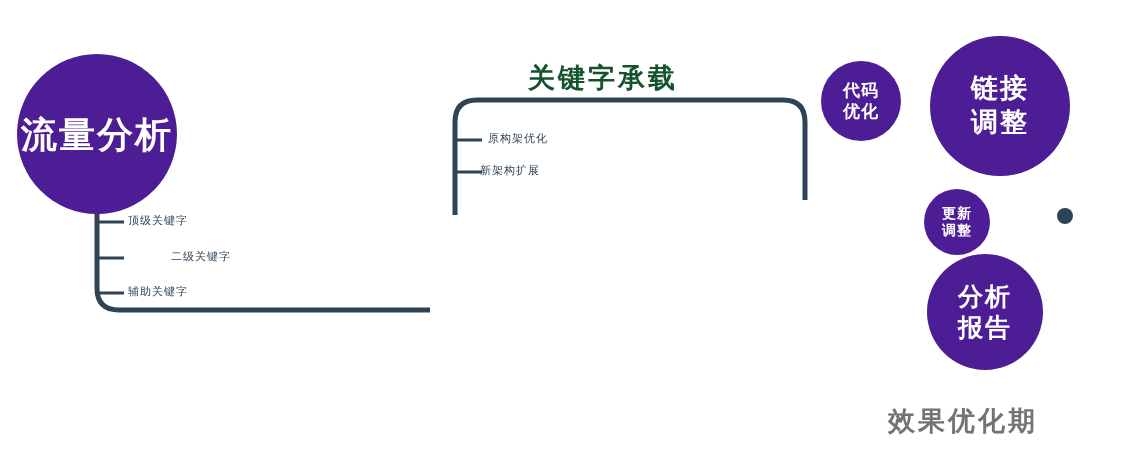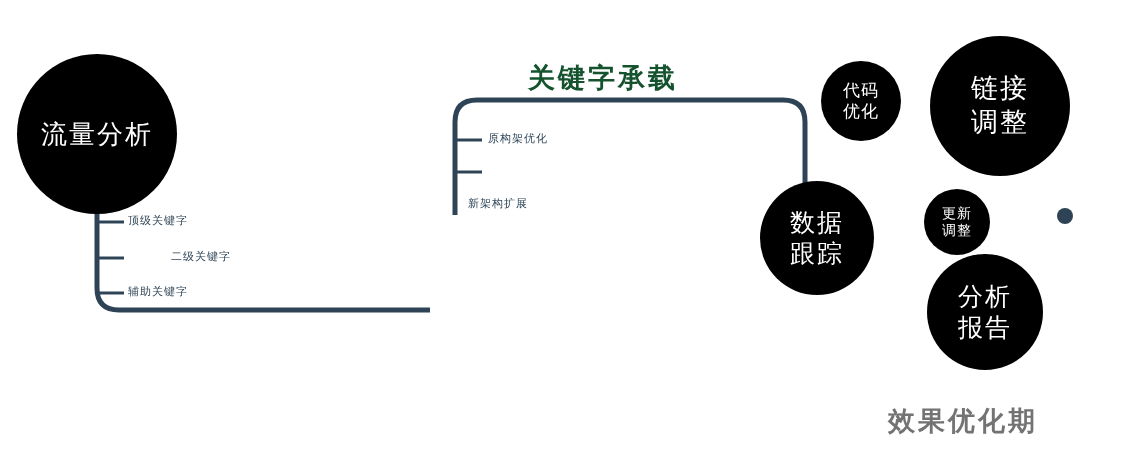--- a/index.html
+++ b/index.html
@@ -2,26 +2,26 @@
 <html><head>
 <meta charset="utf-8">
 <style>
   html,body { margin:0; padding:0; background:#ffffff; }
   .canvas {
     position:relative; width:1130px; height:450px; background:#ffffff;
     font-family:"Liberation Sans", sans-serif; overflow:hidden;
   }
   svg.wires { position:absolute; left:0; top:0; width:1130px; height:450px; }
   .node {
-    position:absolute; border-radius:50%; background:#000000; color:#ffffff;
+    position:absolute; border-radius:50%; background:#4c1d95; color:#ffffff;
     display:flex; align-items:center; justify-content:center; text-align:center;
-    white-space:pre-line; font-weight:400; line-height:1.25; letter-spacing:2px;
+    white-space:pre-line; font-weight:700; line-height:1.25; letter-spacing:2px;
     z-index:2;
   }
-  .node-traffic        { left:17px;  top:54px;  width:160px; height:160px; font-size:26px; }
+  .node-traffic        { left:17px;  top:54px;  width:160px; height:160px; font-size:36px; }
   .node-structure      { left:372px; top:197px; width:150px; height:150px; font-size:25px; }
   .node-data-tracking  { left:760px; top:181px; width:114px; height:114px; font-size:25px; }
   .node-code-opt       { left:821px; top:61px;  width:80px;  height:80px;  font-size:17px; letter-spacing:1px; }
   .node-link-adjust    { left:930px; top:36px;  width:140px; height:140px; font-size:27px; }
   .node-update-adjust  { left:924px; top:189px; width:66px;  height:66px;  font-size:14px; letter-spacing:1px; }
   .node-analysis-report{ left:927px; top:254px; width:116px; height:116px; font-size:25px; }
   .dot {
     position:absolute; left:1057px; top:208px; width:16px; height:16px;
     border-radius:50%; background:#2e4456; z-index:2;
   }
@@ -31,21 +31,21 @@
   .label-user-base    { left:152px; top:326px; font-size:25px; }
   .label-keyword-carry{ left:528px; top:60px;  font-size:27px; }
   .tick-label {
     position:absolute; color:#2e4456; font-size:11px; font-weight:400;
     letter-spacing:1px; z-index:3;
   }
   .tick-l1 { left:128px; top:213px; }
   .tick-l2 { left:128px; top:249px;margin-left:43px; }
   .tick-l3 { left:128px; top:284px; }
   .tick-m1 { left:488px; top:131px; }
-  .tick-m2 { left:468px; top:163px;margin-top:33px; }
+  .tick-m2 { left:480px; top:163px; }
   .footer-text {
     position:absolute; left:888px; top:403px; font-size:27px; font-weight:700;
     color:#737373; letter-spacing:3px; z-index:3;
   }
 </style>
 </head>
 <body>
 
 <div class="canvas">
 
@@ -61,24 +61,20 @@
 
     <line x1="455" y1="140" x2="482" y2="140" stroke="#2e4456" stroke-width="3"></line>
     <line x1="455" y1="172" x2="482" y2="172" stroke="#2e4456" stroke-width="3"></line>
   </svg>
 
   <div class="node node-traffic">
     <span>流量分析</span>
   </div>
 
 
-  <div class="node node-data-tracking">
-    <span>数据
-跟踪</span>
-  </div>
 
   <div class="node node-code-opt">
     <span>代码
 优化</span>
   </div>
 
   <div class="node node-link-adjust">
     <span>链接
 调整</span>
   </div>

